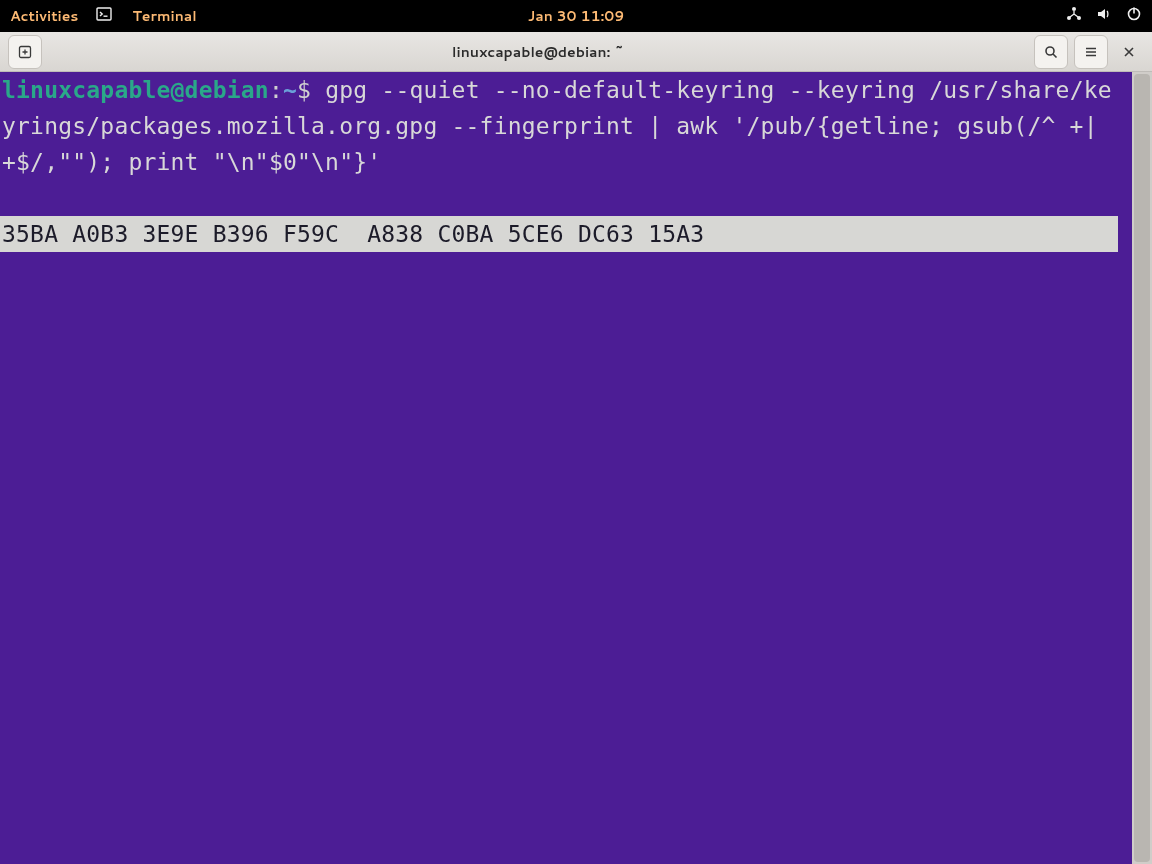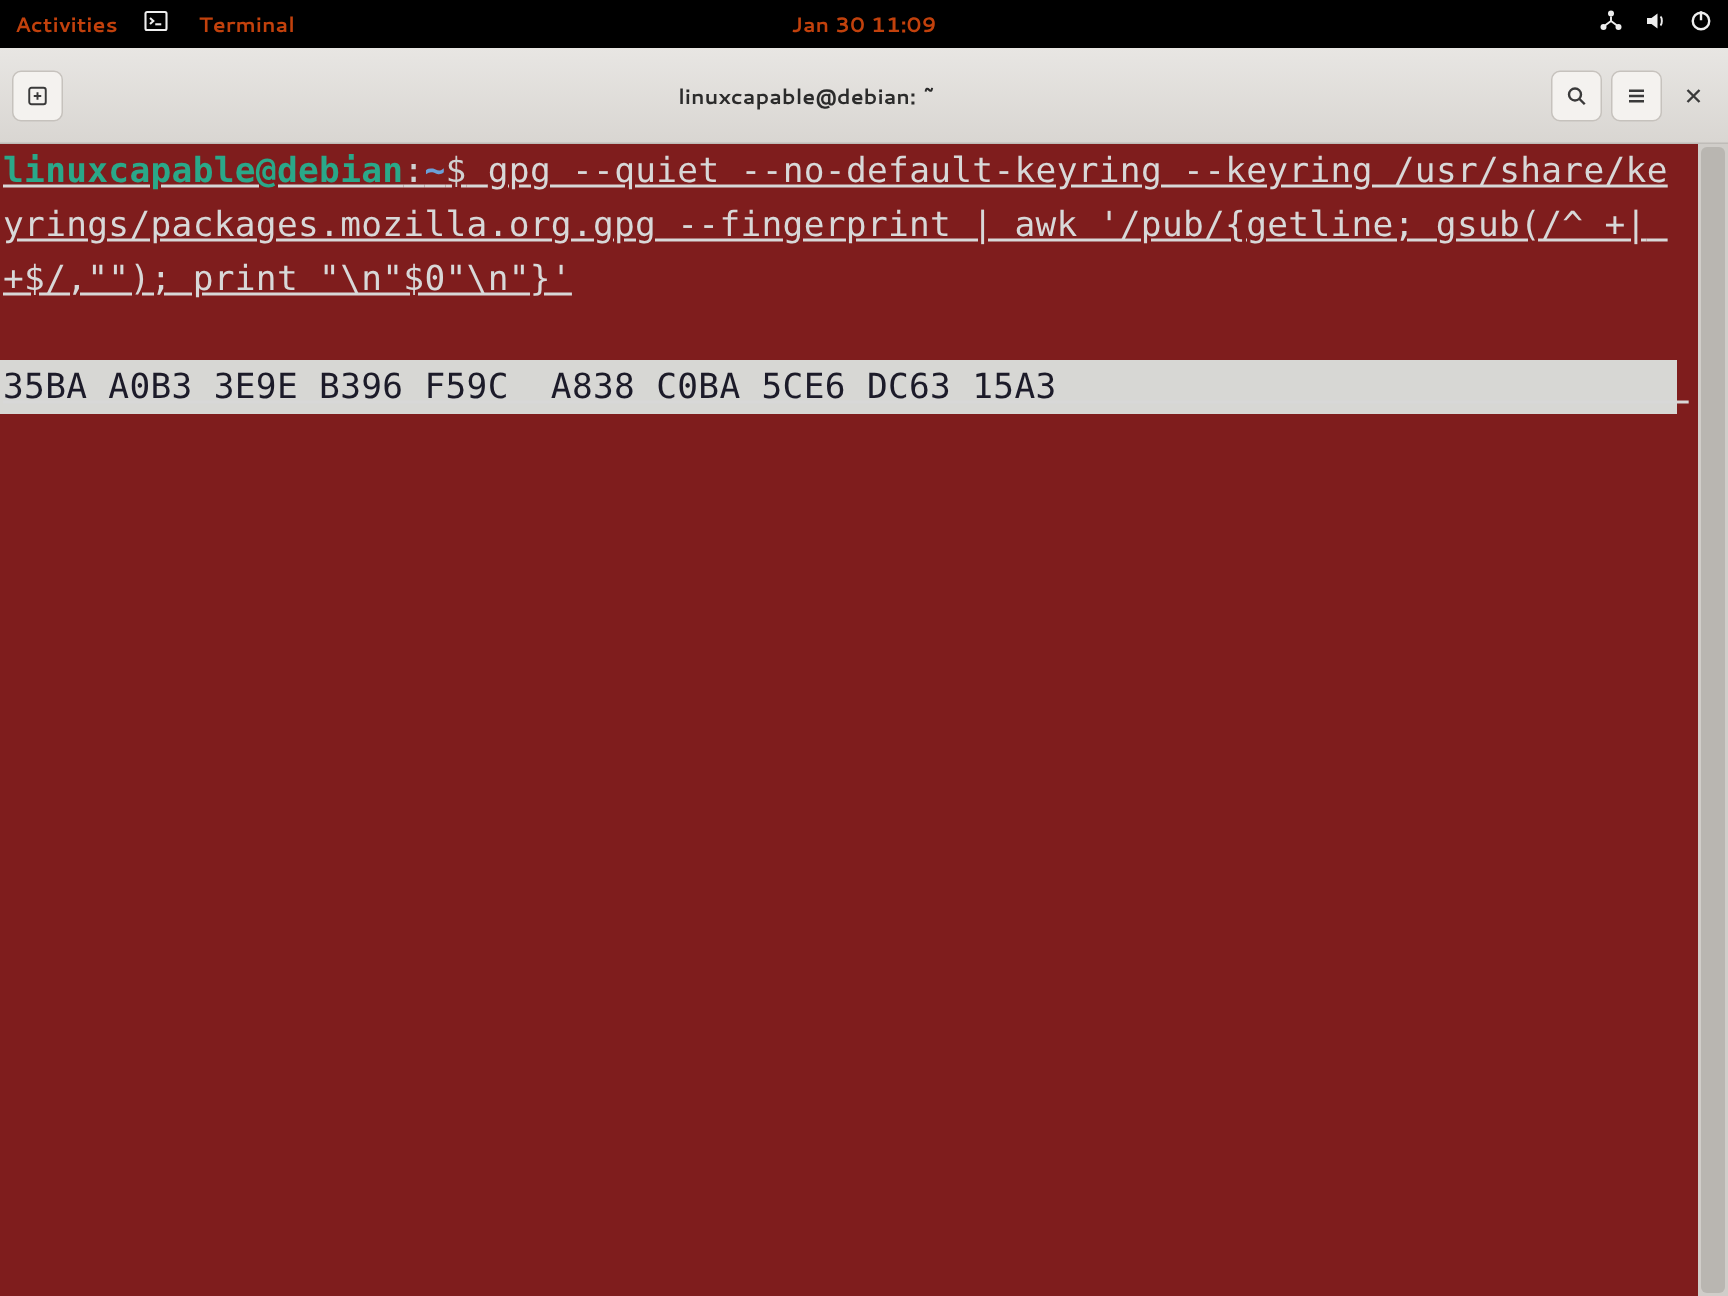--- a/index.html
+++ b/index.html
@@ -3,42 +3,42 @@
 <meta charset="utf-8">
 <style>
   * { margin: 0; padding: 0; box-sizing: border-box; }
   html, body { width: 1152px; height: 864px; overflow: hidden; font-family: Cantarell, "Segoe UI", sans-serif; }
   body { background: #000; display: flex; flex-direction: column; }
 
   
   .topbar {
     height: 32px;
     background: #000;
-    color: #c2410c;
+    color: #fdba74;
     display: flex;
     align-items: center;
     padding: 0 10px;
     font-size: 14px;
     font-weight: 600;
   }
   .topbar .left { display: flex; align-items: center; gap: 18px; }
   .topbar .center { position: absolute; left: 50%; transform: translateX(-50%); }
   .topbar .right { margin-left: auto; display: flex; align-items: center; gap: 14px; }
   .topbar .app { display: flex; align-items: center; gap: 20px; }
   .topbar svg { fill: #eee; }
 
   
   .window {
     flex: 1;
     display: flex;
     flex-direction: column;
     background: #d6d2ce;
   }
   .titlebar {
-    height: 64px;
+    height: 40px;
     background: linear-gradient(#e8e6e3, #d9d6d2);
     border-bottom: 1px solid #bfbcb8;
     display: flex;
     align-items: center;
     padding: 0 8px;
     gap: 8px;
   }
   .titlebar .title {
     flex: 1;
     text-align: center;
@@ -60,30 +60,29 @@
     display: flex; align-items: center; justify-content: center;
     color: #3a3a3a;
     font-size: 16px;
     border-radius: 4px;
   }
   .tb-right { display: flex; align-items: center; gap: 6px; }
 
   
   .terminal {
     flex: 1;
-    background: #7f1d1d;
+    background: #4c1d95;
     color: #d8d8d8;
     font-family: "DejaVu Sans Mono", "Liberation Mono", monospace;
     font-size: 23px;
     line-height: 36px;
     letter-spacing: 0.2px;
     position: relative;
     overflow: hidden;
     padding-right: 34px;
-    text-decoration: underline;
   }
   .terminal-inner {
     padding: 0 0 0 2px;
   }
   .scrollbar-track {
     position: absolute;
     top: 0; right: 0;
     width: 20px;
     height: 100%;
     background: #d0cdc9;

